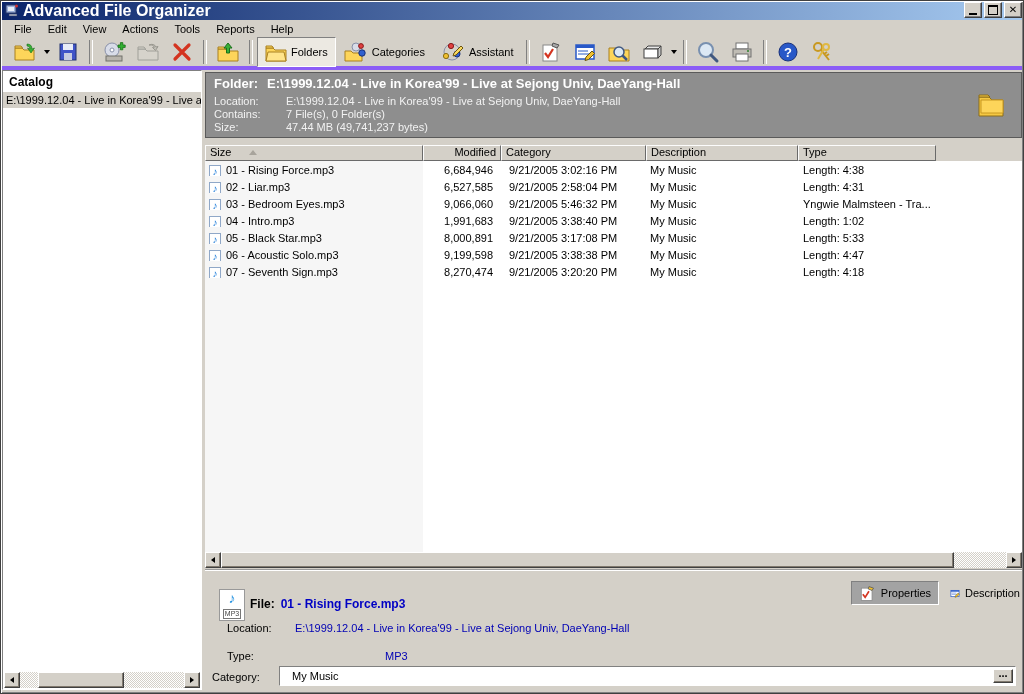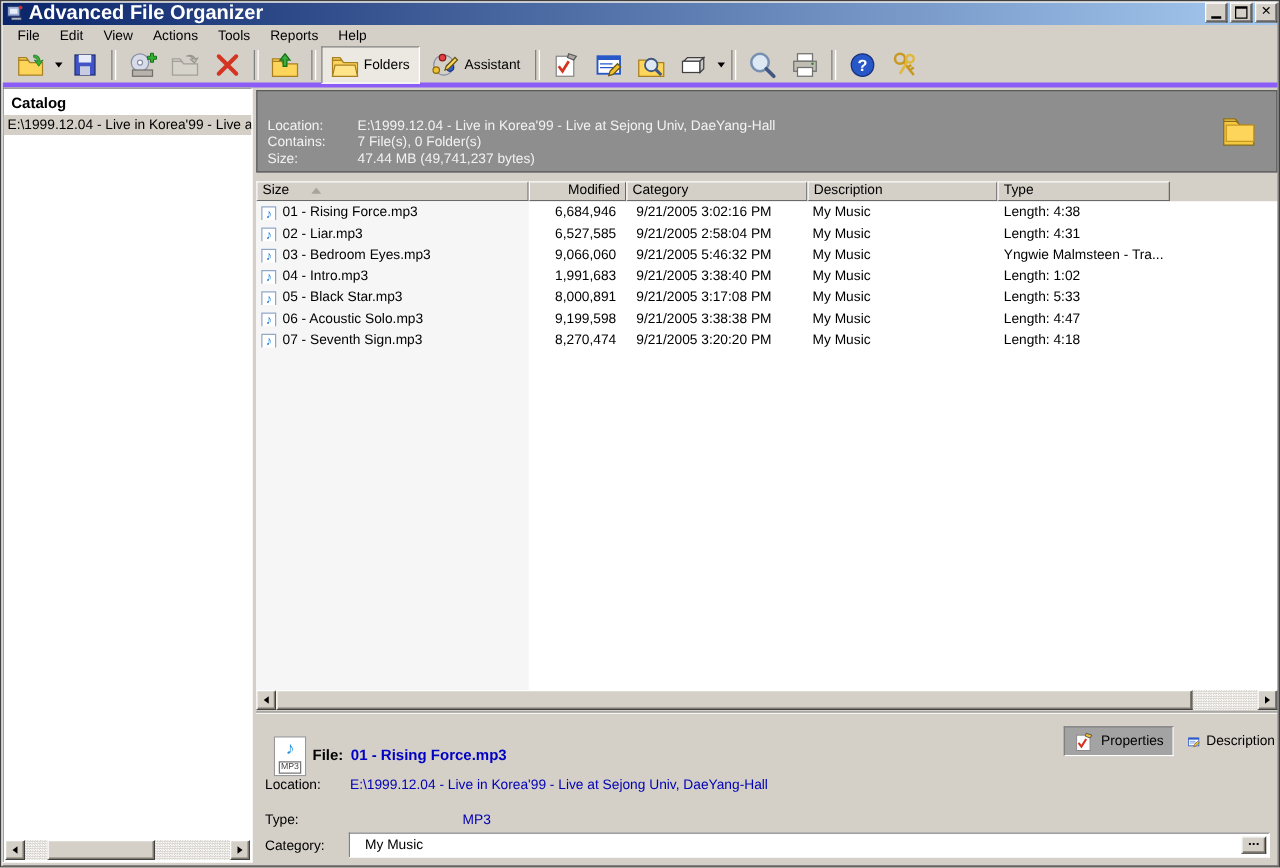--- a/index.html
+++ b/index.html
@@ -95,21 +95,21 @@
 
   
   .details{position:absolute;left:205px;top:569px;width:817px;height:123px;background:#d4d0c8;
        border-top:1px solid #9a9a9a;box-shadow:inset 0 1px 0 #fff;box-sizing:border-box;}
   .mp3-icon{position:absolute;left:14px;top:19px;width:26px;height:32px;background:#fff;border:1px solid #999;
        box-sizing:border-box;text-align:center;}
   .mp3-icon .note{color:#2090e0;font-size:14px;line-height:16px;display:block;}
   .mp3-icon .mp3txt{display:inline-block;font-size:7px;line-height:8px;border:1px solid #777;padding:0 1px;color:#444;}
   .fileline{position:absolute;left:45px;top:27px;font-size:12px;font-weight:bold;white-space:nowrap;}
   .fileline .fname{color:#0000c4;margin-left:6px;}
-  .inforow{position:absolute;left:7px;white-space:nowrap;}
+  .inforow{position:absolute;left:22px;white-space:nowrap;}
   .inforow .lbl{display:inline-block;width:68px;color:#000;}
   .bluev{color:#0000b4;}
   .modlbl{margin-left:16px;color:#000;}
   .panelbtn{position:absolute;top:11px;height:24px;display:flex;align-items:center;gap:5px;padding:0 7px;box-sizing:border-box;}
   .panelbtn.pressed{border:1px solid;border-color:#808080 #fff #fff #808080;background:#a3a3a3;}
   .cat-row-label{position:absolute;left:7px;top:101px;}
   .cat-field{position:absolute;left:74px;top:96px;right:6px;height:20px;background:#fff;
        border:1px solid;border-color:#808080 #fff #fff #808080;box-sizing:border-box;line-height:18px;padding-left:12px;}
   .browse-btn{position:absolute;right:2px;top:2px;width:20px;height:14px;background:#d4d0c8;
        border:1px solid;border-color:#fff #404040 #404040 #fff;box-shadow:inset -1px -1px 0 #80796e;
@@ -203,20 +203,29 @@
   <div class="tbtn labeled pressed">
     <svg width="22" height="20" viewBox="0 0 22 20">
         <path d="M1 6 h7 l2 2 h11 v11 H1z" fill="#fdd55a" stroke="#a98021"></path>
         <path d="M1 6 v-2 h6 l1.5 2z" fill="#fdd55a" stroke="#a98021"></path>
         <path d="M3 10 h16 l2 9 H1z" fill="#ffe48a" stroke="#a98021"></path>
       </svg>
     <span>Folders</span>
   </div>
   <div class="tbtn labeled">
     <svg width="24" height="20" viewBox="0 0 24 20">
+        <path d="M1 9 h6 l2 2 h9 v8 H1z" fill="#fdd55a" stroke="#a98021"></path>
+        <circle cx="12" cy="5" r="4" fill="#d8dce8" stroke="#8890a8"></circle>
+        <circle cx="17" cy="4" r="2.4" fill="#e04040" stroke="#8a1818"></circle>
+        <circle cx="18" cy="11" r="3.2" fill="#3060d0" stroke="#18307a"></circle>
+      </svg>
+    <span>Categories</span>
+  </div>
+  <div class="tbtn labeled">
+    <svg width="24" height="20" viewBox="0 0 24 20">
         <circle cx="11" cy="10" r="8" fill="none" stroke="#8890a8"></circle>
         <circle cx="10" cy="4" r="2.6" fill="#e04040" stroke="#8a1818"></circle>
         <circle cx="16" cy="12" r="3" fill="#3060d0" stroke="#18307a"></circle>
         <circle cx="5" cy="14" r="2.6" fill="#f0c030" stroke="#8a6d10"></circle>
         <path d="M13 11 L20 4 l2 2 -7 7 -3 1z" fill="#f8d860" stroke="#6a5410"></path>
       </svg>
     <span>Assistant</span>
   </div>
   <div class="tsep"></div>
   <div class="tbtn">
@@ -294,20 +303,23 @@
         <span class="arr-l"></span>
       </div>
     <div class="thumb" style="left:34px;width:86px;"></div>
     <div class="sbtn" style="right:0;">
         <span class="arr-r"></span>
       </div>
   </div>
 </div>
 
 <div class="folderheader">
+  <div class="fh-title">
+    <span>Folder:</span><span class="fh-path">E:\1999.12.04 - Live in Korea'99 - Live at Sejong Univ, DaeYang-Hall</span>
+  </div>
   <div class="fh-rows">
 
       <div class="fh-row">
         <span class="lbl">Location:</span>
         <span>E:\1999.12.04 - Live in Korea'99 - Live at Sejong Univ, DaeYang-Hall</span>
       </div>
 
       <div class="fh-row">
         <span class="lbl">Contains:</span>
         <span>7 File(s), 0 Folder(s)</span>

